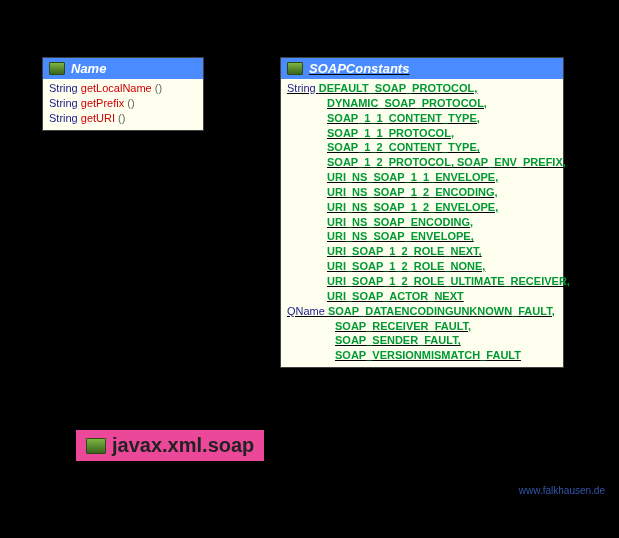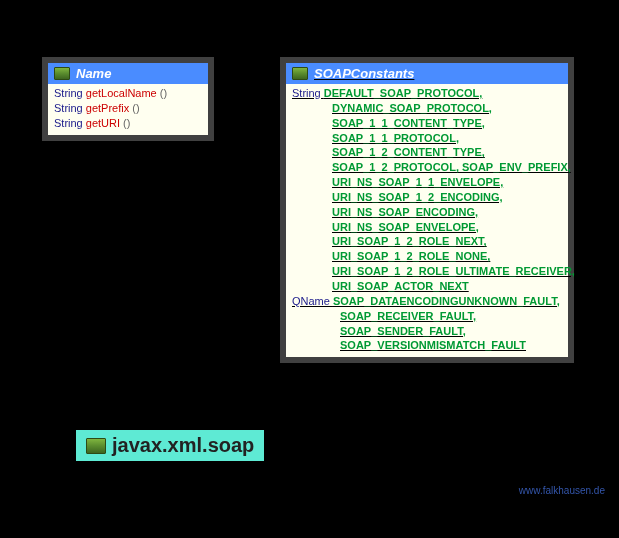--- a/index.html
+++ b/index.html
@@ -6,21 +6,21 @@
     margin: 0;
     padding: 0;
     width: 619px;
     height: 538px;
     background: #000;
     font-family: Arial, sans-serif;
     position: relative;
   }
   .class-box {
     position: absolute;
-    border: 6px solid #404040;
+    border: 1px solid #404040;
     background: #fffff0;
     box-shadow: 2px 2px 4px rgba(0,0,0,0.3);
   }
   .class-header {
     background: #4a8cff;
     color: #fff;
     font-weight: bold;
     font-style: italic;
     font-size: 13px;
     padding: 3px 6px;
@@ -60,21 +60,21 @@
     flex-shrink: 0;
     vertical-align: middle;
   }
   .package-label {
     position: absolute;
     display: flex;
     align-items: center;
     color: #222;
     font-weight: bold;
     font-size: 20px;
-    background: #5eead4;
+    background: #ec4899;
     padding: 4px 10px;
   }
   .credit {
     position: absolute;
     font-size: 10px;
     color: #3355aa;
   }
   .indent { padding-left: 40px; }
   .indent2 { padding-left: 48px; }
 </style>
@@ -100,20 +100,21 @@
   </div>
   <div class="class-body" id="soap-body">
       <div class="row"><span class="type-navy">String </span><span class="const-green">DEFAULT_SOAP_PROTOCOL,</span></div>
       <div class="row indent"><span class="const-green">DYNAMIC_SOAP_PROTOCOL,</span></div>
       <div class="row indent"><span class="const-green">SOAP_1_1_CONTENT_TYPE,</span></div>
       <div class="row indent"><span class="const-green">SOAP_1_1_PROTOCOL,</span></div>
       <div class="row indent"><span class="const-green">SOAP_1_2_CONTENT_TYPE,</span></div>
       <div class="row indent"><span class="const-green">SOAP_1_2_PROTOCOL, SOAP_ENV_PREFIX,</span></div>
       <div class="row indent"><span class="const-green">URI_NS_SOAP_1_1_ENVELOPE,</span></div>
       <div class="row indent"><span class="const-green">URI_NS_SOAP_1_2_ENCODING,</span></div>
+      <div class="row indent"><span class="const-green">URI_NS_SOAP_1_2_ENVELOPE,</span></div>
       <div class="row indent"><span class="const-green">URI_NS_SOAP_ENCODING,</span></div>
       <div class="row indent"><span class="const-green">URI_NS_SOAP_ENVELOPE,</span></div>
       <div class="row indent"><span class="const-green">URI_SOAP_1_2_ROLE_NEXT,</span></div>
       <div class="row indent"><span class="const-green">URI_SOAP_1_2_ROLE_NONE,</span></div>
       <div class="row indent"><span class="const-green">URI_SOAP_1_2_ROLE_ULTIMATE_RECEIVER,</span></div>
       <div class="row indent"><span class="const-green">URI_SOAP_ACTOR_NEXT</span></div>
       <div class="row"><span class="type-navy">QName </span><span class="const-green">SOAP_DATAENCODINGUNKNOWN_FAULT,</span></div>
       <div class="row indent2"><span class="const-green">SOAP_RECEIVER_FAULT,</span></div>
       <div class="row indent2"><span class="const-green">SOAP_SENDER_FAULT,</span></div>
       <div class="row indent2"><span class="const-green">SOAP_VERSIONMISMATCH_FAULT</span></div>

